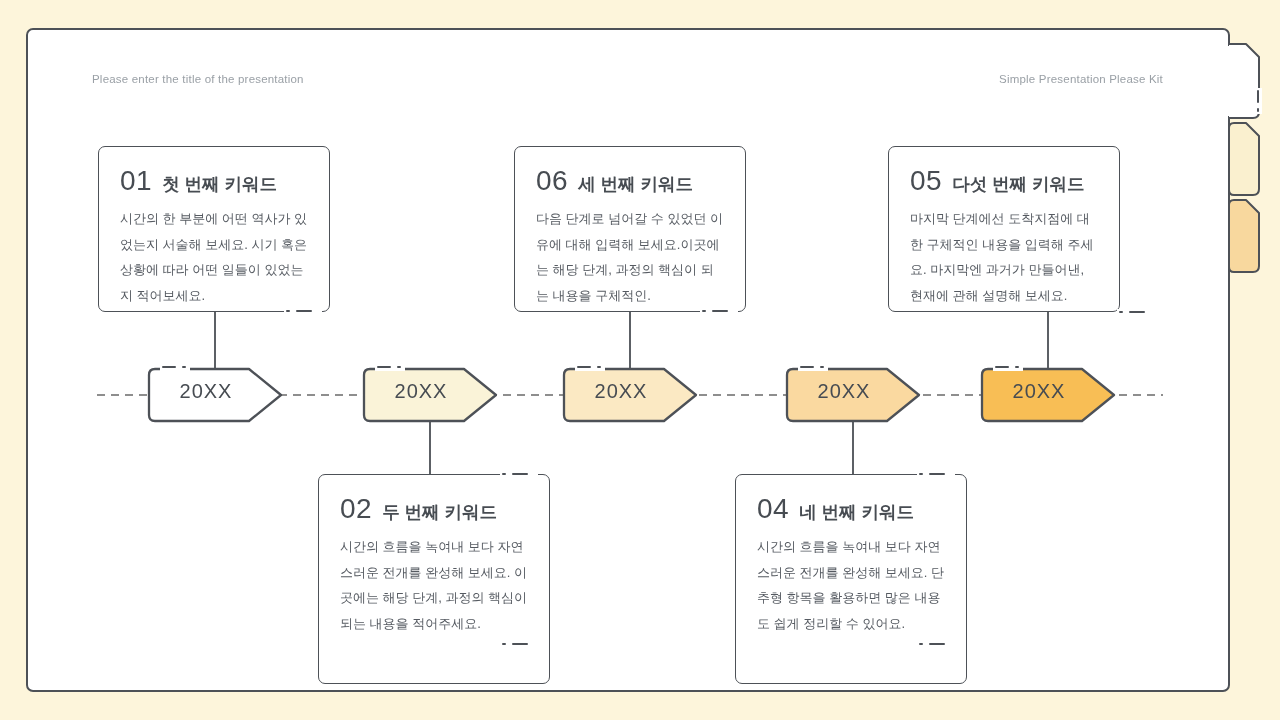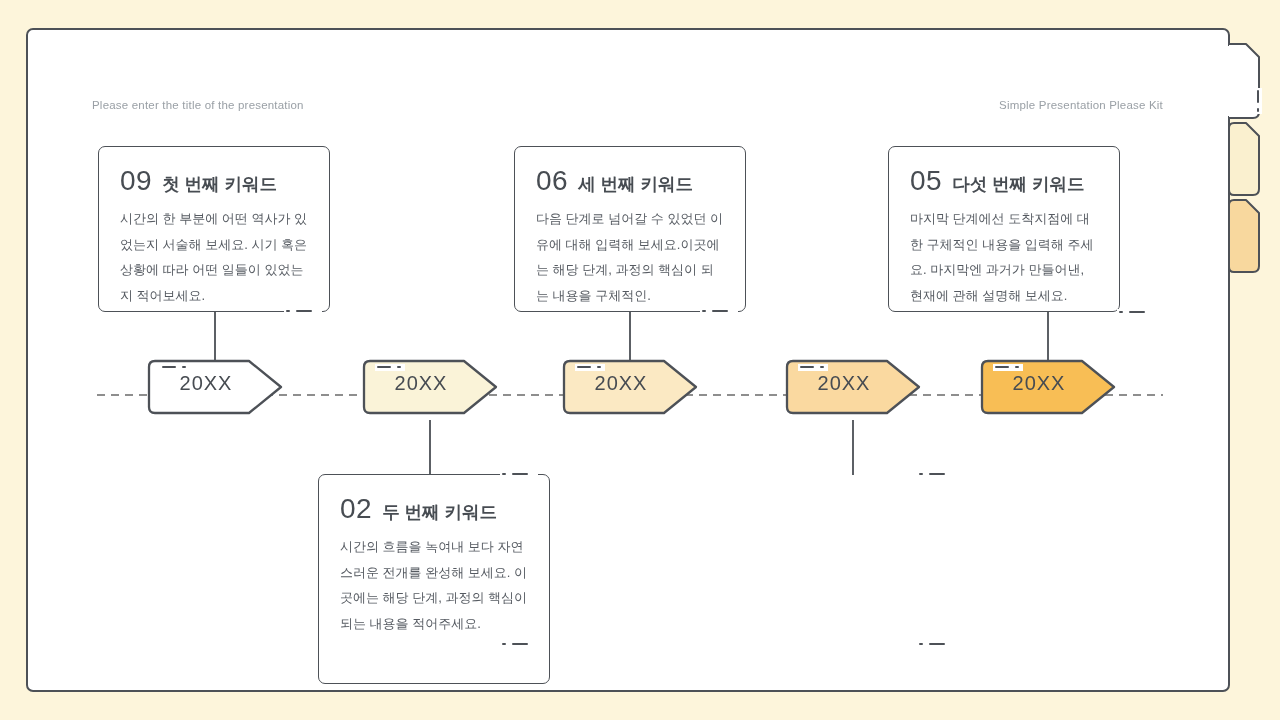--- a/index.html
+++ b/index.html
@@ -8,39 +8,39 @@
     --dash_line:#8E8E8E; --connector:#5C6065;
   }
   *{margin:0;padding:0;box-sizing:border-box;}
   html,body{width:1280px;height:720px;overflow:hidden;}
   body{font-family:"Liberation Sans","DejaVu Sans",sans-serif;background:var(--background);}
   .canvas{position:relative;width:1280px;height:720px;background:var(--background);}
 
   .panel{position:absolute;left:26px;top:28px;width:1204px;height:664px;
     background:var(--panel);border:2px solid var(--border);border-radius:7px;}
 
-  .hdr{position:absolute;top:73px;font-size:11.5px;letter-spacing:.2px;color:var(--text_header);z-index:4;margin-top:26px;}
+  .hdr{position:absolute;top:73px;font-size:11.5px;letter-spacing:.2px;color:var(--text_header);z-index:4;}
   .hdr-left{left:92px;}
   .hdr-right{right:117px;}
 
   
   .tab{position:absolute;z-index:6;}
   .tab svg{display:block;overflow:visible;}
   .tab path{stroke:var(--border);stroke-width:2;stroke-linejoin:round;}
   .tab-eraser{position:absolute;left:1227px;top:46px;width:5px;height:70px;background:var(--panel);z-index:5;}
   .tab-deco{position:absolute;left:1256px;top:88px;width:6px;height:26px;background:var(--panel);z-index:7;}
   .tab-deco .dash{position:absolute;left:1px;top:2px;width:2.4px;height:13px;background:var(--border);border-radius:2px;}
   .tab-deco .dot{position:absolute;left:1px;top:20px;width:2.4px;height:3.5px;background:var(--border);border-radius:2px;}
 
   
   .dashline{position:absolute;left:97px;top:394px;width:1066px;height:2px;z-index:1;
     background:repeating-linear-gradient(90deg,var(--dash_line) 0 8px,transparent 8px 14px);}
   .connector{position:absolute;width:2px;background:var(--connector);z-index:2;}
 
-  .milestone{position:absolute;top:359px;width:136px;height:49px;z-index:3;}
+  .milestone{position:absolute;top:367px;width:136px;height:49px;z-index:3;}
   .milestone svg{display:block;overflow:visible;}
   .milestone path{stroke:var(--border);stroke-width:2.3;stroke-linejoin:round;}
   .milestone .label{position:absolute;left:0;top:50%;transform:translateY(-52%);width:118px;
     text-align:center;font-size:20px;font-weight:500;letter-spacing:1px;color:var(--text_dark);}
   .arrow-deco{position:absolute;height:7px;width:30px;background:var(--panel);z-index:4;top:364px;}
   .arrow-deco .dash{position:absolute;left:2px;top:2px;width:14px;height:2.4px;background:var(--border);border-radius:2px;}
   .arrow-deco .dot{position:absolute;left:22px;top:2px;width:4px;height:2.4px;background:var(--border);border-radius:2px;}
 
   
   .card{position:absolute;width:232px;background:var(--panel);border:1.8px solid var(--border);
@@ -141,21 +141,21 @@
       <span class="dash"></span>
       <span class="dot"></span>
     </div>
   <div class="arrow-deco" style="left:993px;">
       <span class="dash"></span>
       <span class="dot"></span>
     </div>
 
   <div class="card card-top" style="left:98px;">
     <div class="card-head">
-      <span class="card-number">09</span>
+      <span class="card-number">01</span>
       <span class="card-title">첫 번째 키워드</span>
     </div>
     <div class="card-body">시간의 한 부분에 어떤 역사가 있었는지 서술해 보세요. 시기 혹은 상황에 따라 어떤 일들이 있었는지 적어보세요.</div>
   </div>
   <div class="card card-top" style="left:514px;">
     <div class="card-head">
       <span class="card-number">06</span>
       <span class="card-title">세 번째 키워드</span>
     </div>
     <div class="card-body">다음 단계로 넘어갈 수 있었던 이유에 대해 입력해 보세요.이곳에는 해당 단계, 과정의 핵심이 되는 내용을 구체적인.</div>
@@ -167,20 +167,27 @@
     </div>
     <div class="card-body">마지막 단계에선 도착지점에 대한 구체적인 내용을 입력해 주세요. 마지막엔 과거가 만들어낸, 현재에 관해 설명해 보세요.</div>
   </div>
   <div class="card card-bottom" style="left:318px;">
     <div class="card-head">
       <span class="card-number">02</span>
       <span class="card-title">두 번째 키워드</span>
     </div>
     <div class="card-body">시간의 흐름을 녹여내 보다 자연스러운 전개를 완성해 보세요. 이곳에는 해당 단계, 과정의 핵심이 되는 내용을 적어주세요.</div>
   </div>
+  <div class="card card-bottom" style="left:735px;">
+    <div class="card-head">
+      <span class="card-number">04</span>
+      <span class="card-title">네 번째 키워드</span>
+    </div>
+    <div class="card-body">시간의 흐름을 녹여내 보다 자연스러운 전개를 완성해 보세요. 단추형 항목을 활용하면 많은 내용도 쉽게 정리할 수 있어요.</div>
+  </div>
 
   <div class="card-deco" style="left:284px;top:308px;">
       <span class="dot"></span>
       <span class="dash"></span>
     </div>
   <div class="card-deco" style="left:700px;top:308px;">
       <span class="dot"></span>
       <span class="dash"></span>
     </div>
   <div class="card-deco" style="left:1117px;top:309px;">

